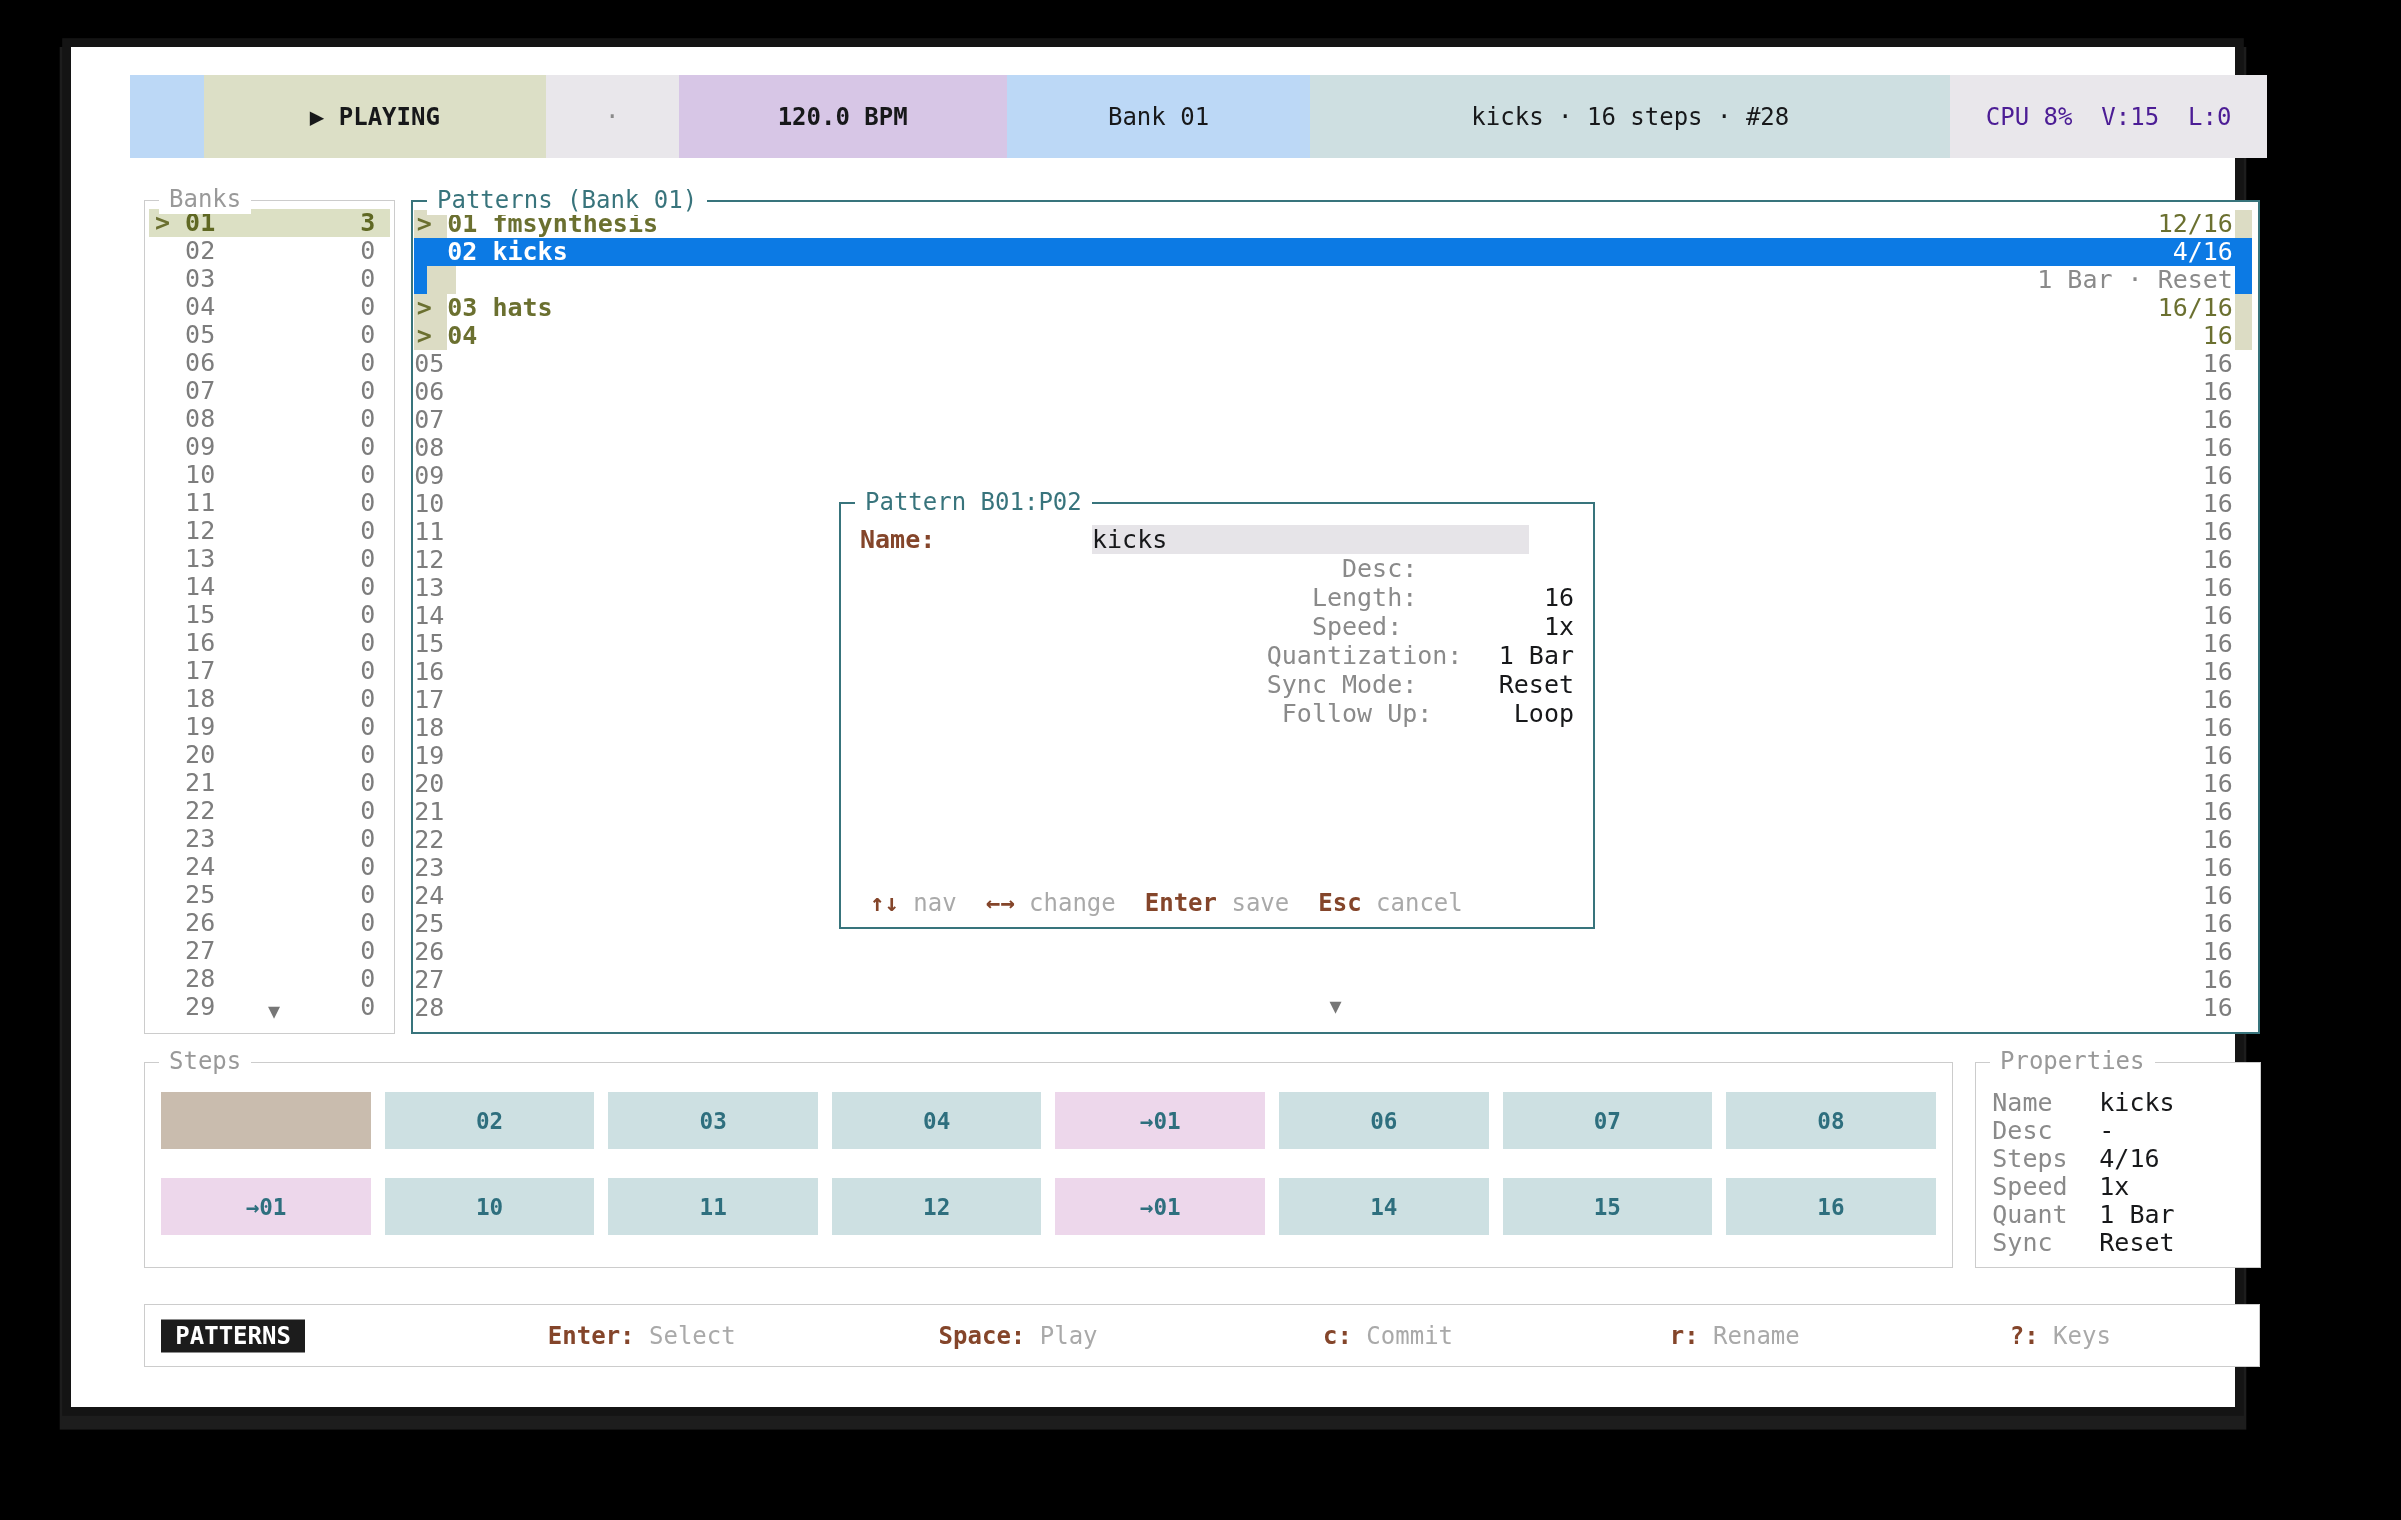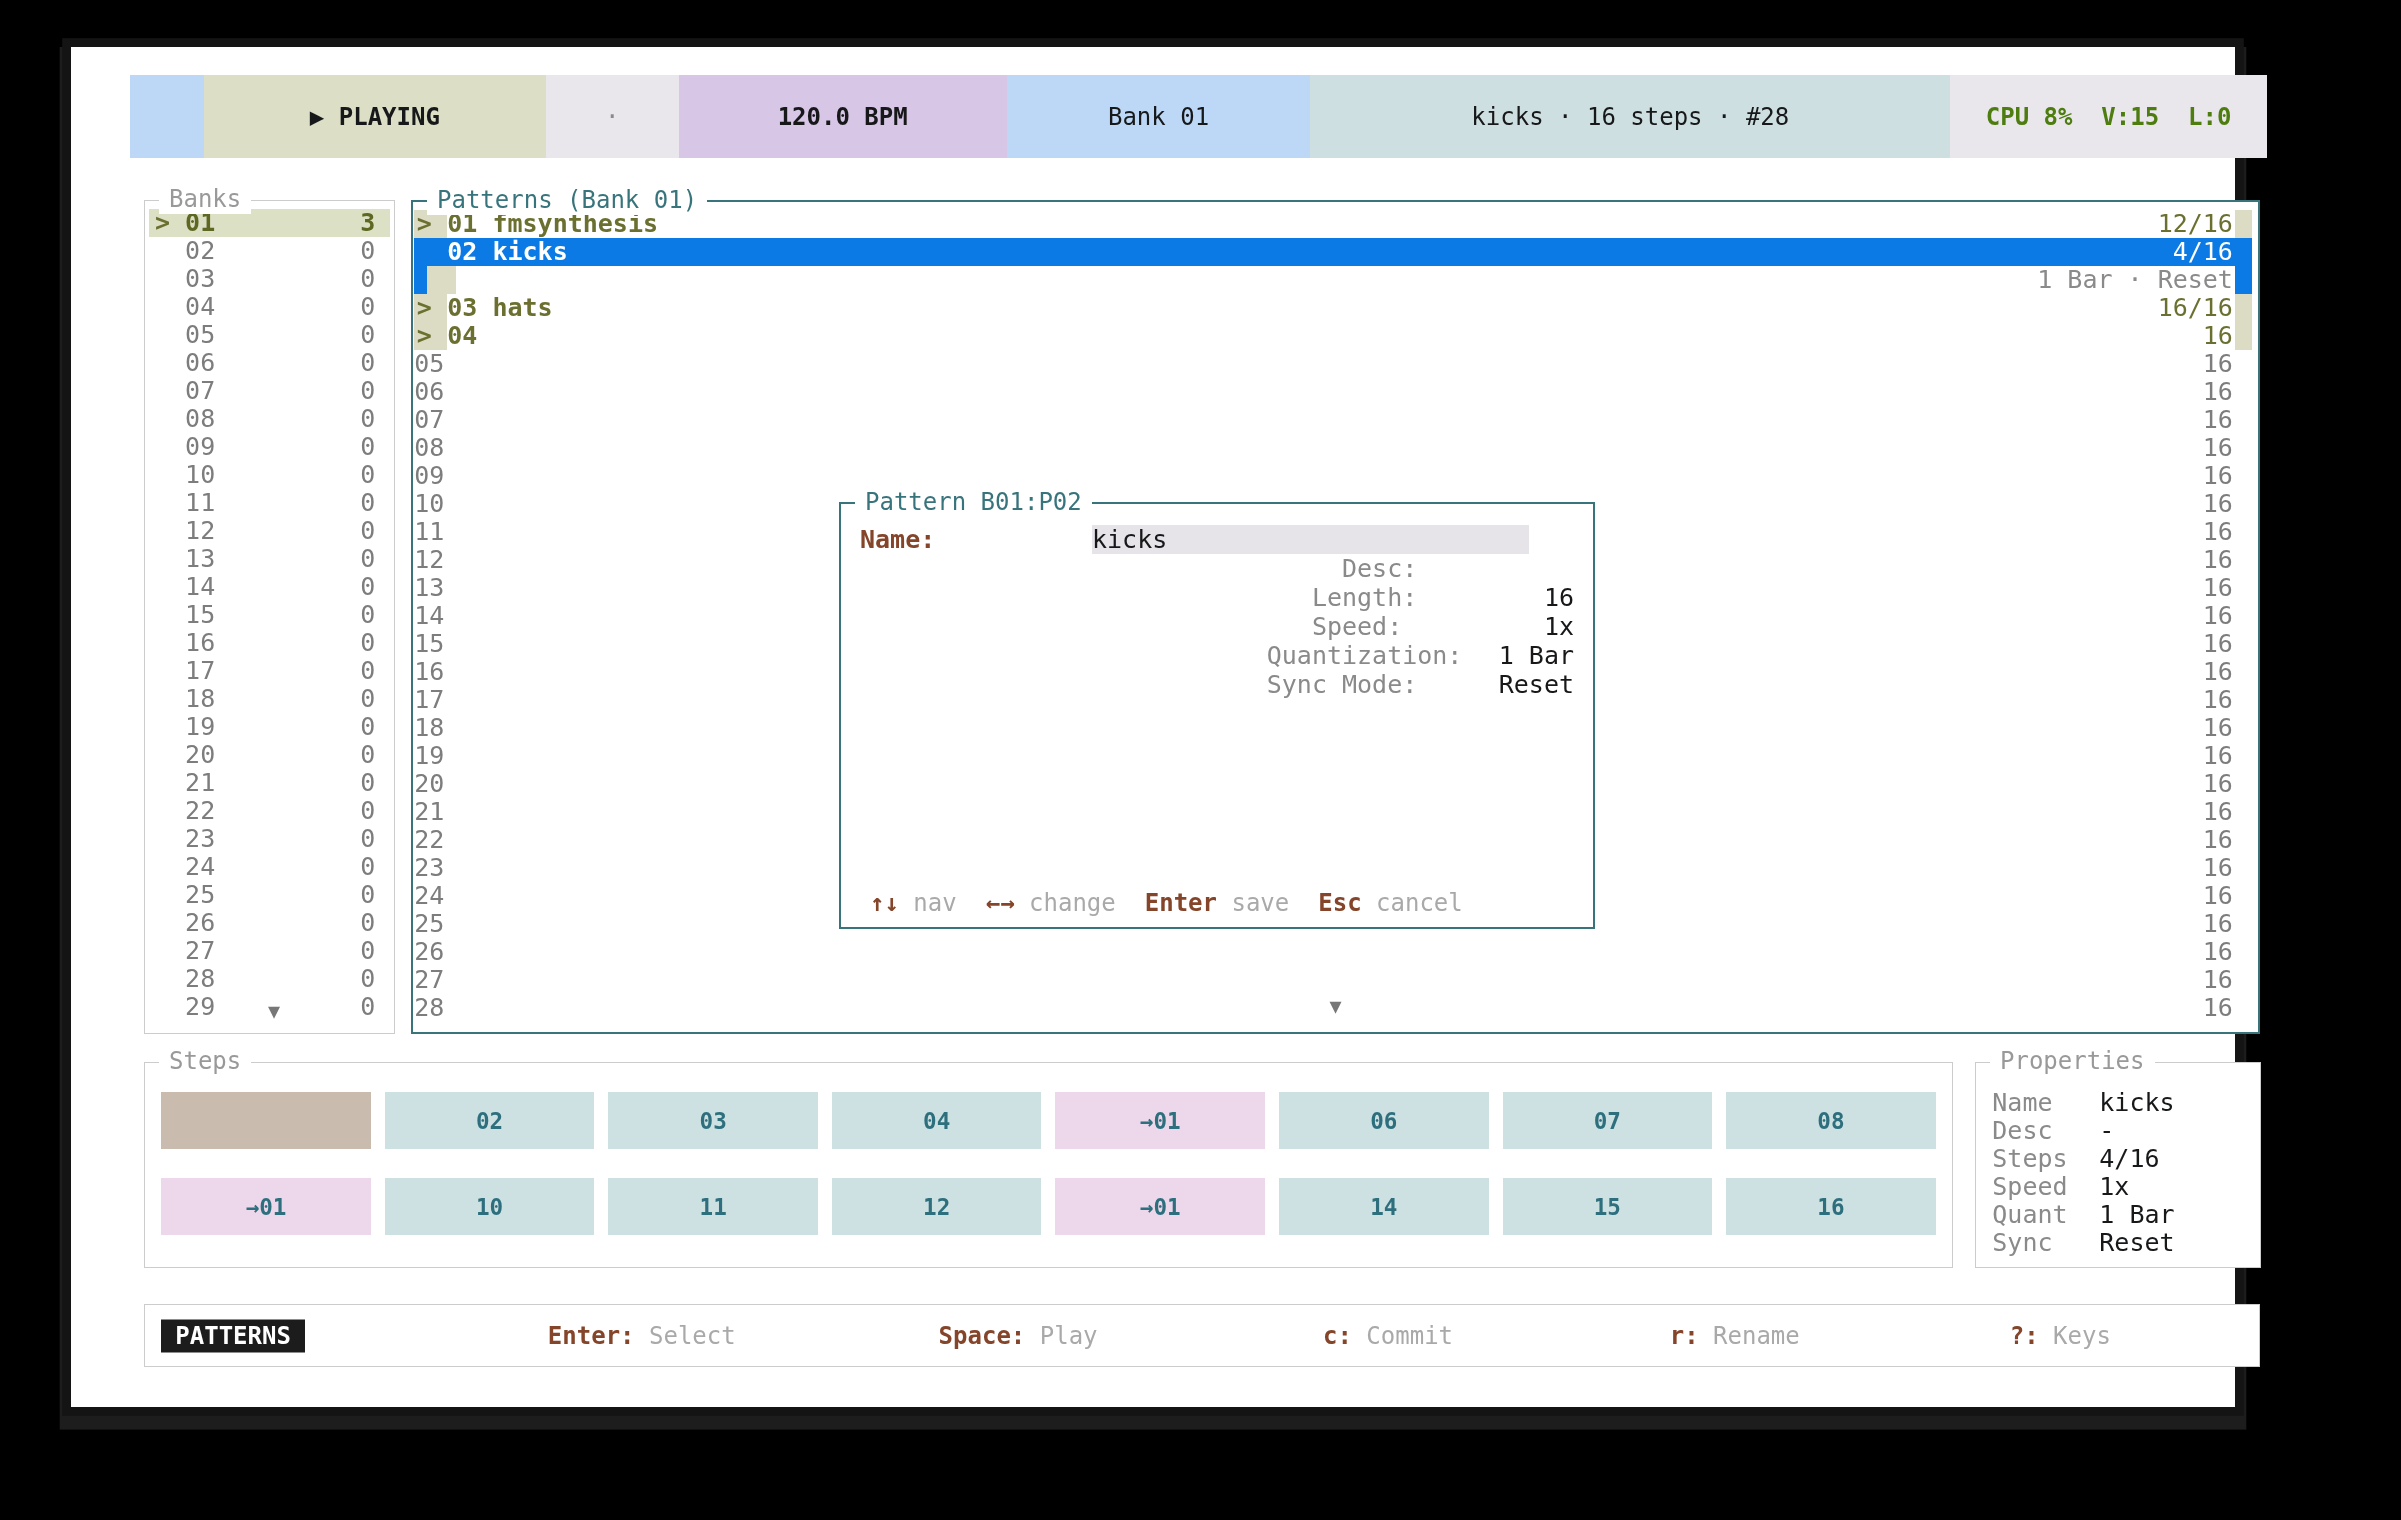--- a/index.html
+++ b/index.html
@@ -11,21 +11,21 @@
   
   .topbar { position:absolute; left:59px; top:28px; width:2137px; height:83px; display:flex; }
   .seg { display:flex; align-items:center; justify-content:center; height:100%;
          font-size:24px; font-weight:600; color:#17181a; white-space:pre; }
   .seg-pad      { width:74px;  background:#bcd8f6; }
   .seg-playing  { width:342px;  background:#dcdfc6; }
   .seg-dot      { width:133px;  background:#e9e7eb; color:#8a8a8a; font-weight:500; }
   .seg-bpm      { width:328px;  background:#d7c6e6; font-weight:700; }
   .seg-bank     { width:304px;  background:#bcd8f6; font-weight:500; }
   .seg-now      { width:640px; background:#cedfe1; font-weight:500; }
-  .seg-sys      { width:317px;  background:#e9e7eb; color:#4d7c0f; font-weight:700; }
+  .seg-sys      { width:317px;  background:#e9e7eb; color:#4c1d95; font-weight:400; }
 
   
   .panel { position:absolute; background:#fff; }
   .panel-gray { border:1.9px solid #cccccc; }
   .panel-teal { border:2.5px solid #38747c; }
   .ptitle { position:absolute; top:-16.3px; left:14px; background:#fff; padding:0 10px;
             font-size:24px; color:#999999; white-space:pre; line-height:29px; }
   .ptitle-teal { color:#38747c; }
 
   .panel-banks    { left:73px;  top:153px;  width:251px;  height:834px; }
@@ -348,20 +348,21 @@
 
   <div class="modal">
     <div class="ptitle ptitle-teal">Pattern B01:P02</div>
     <div class="mfields" id="modal-fields">
         <div class="mfield active"><span class="mlab">Name:</span><span class="minput">kicks</span></div>
         <div class="mfield"><span class="mlab">Desc:</span><span class="mval"></span></div>
         <div class="mfield"><span class="mlab">Length:</span><span class="mval">16</span></div>
         <div class="mfield"><span class="mlab">Speed:</span><span class="mval">1x</span></div>
         <div class="mfield"><span class="mlab">Quantization:</span><span class="mval">1 Bar</span></div>
         <div class="mfield"><span class="mlab">Sync Mode:</span><span class="mval">Reset</span></div>
+        <div class="mfield"><span class="mlab">Follow Up:</span><span class="mval">Loop</span></div>
       </div>
     <div class="mhints" id="modal-hints"><span class="mhint"><span class="hintkey">↑↓</span><span class="hintlab"> nav</span></span><span class="mhint"><span class="hintkey">←→</span><span class="hintlab"> change</span></span><span class="mhint"><span class="hintkey">Enter</span><span class="hintlab"> save</span></span><span class="mhint"><span class="hintkey">Esc</span><span class="hintlab"> cancel</span></span></div>
   </div>
 
   <div class="panel panel-gray panel-steps">
     <div class="ptitle">Steps</div>
     <div class="steps-wrap">
       <div class="steps-row" id="steps-row1">
           <div class="scell active"></div>
           <div class="scell on">02</div>

